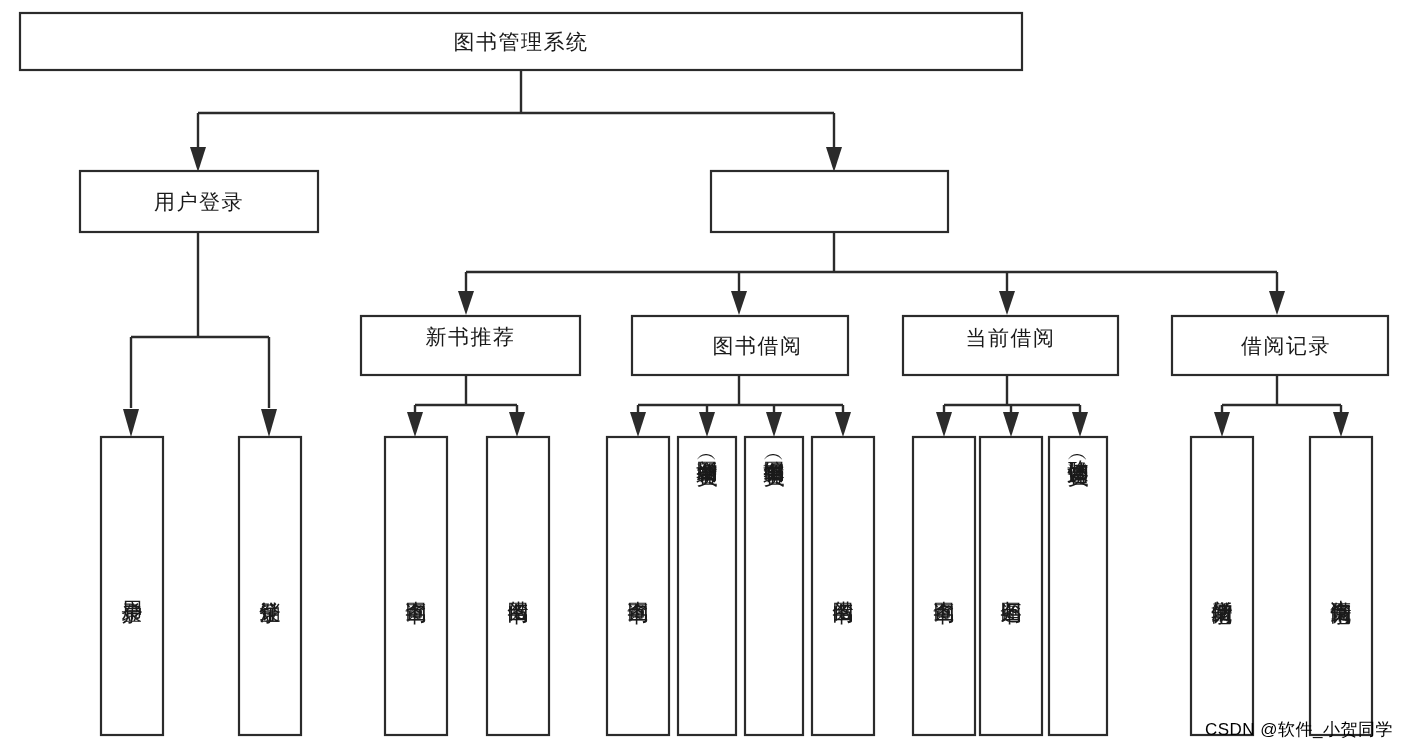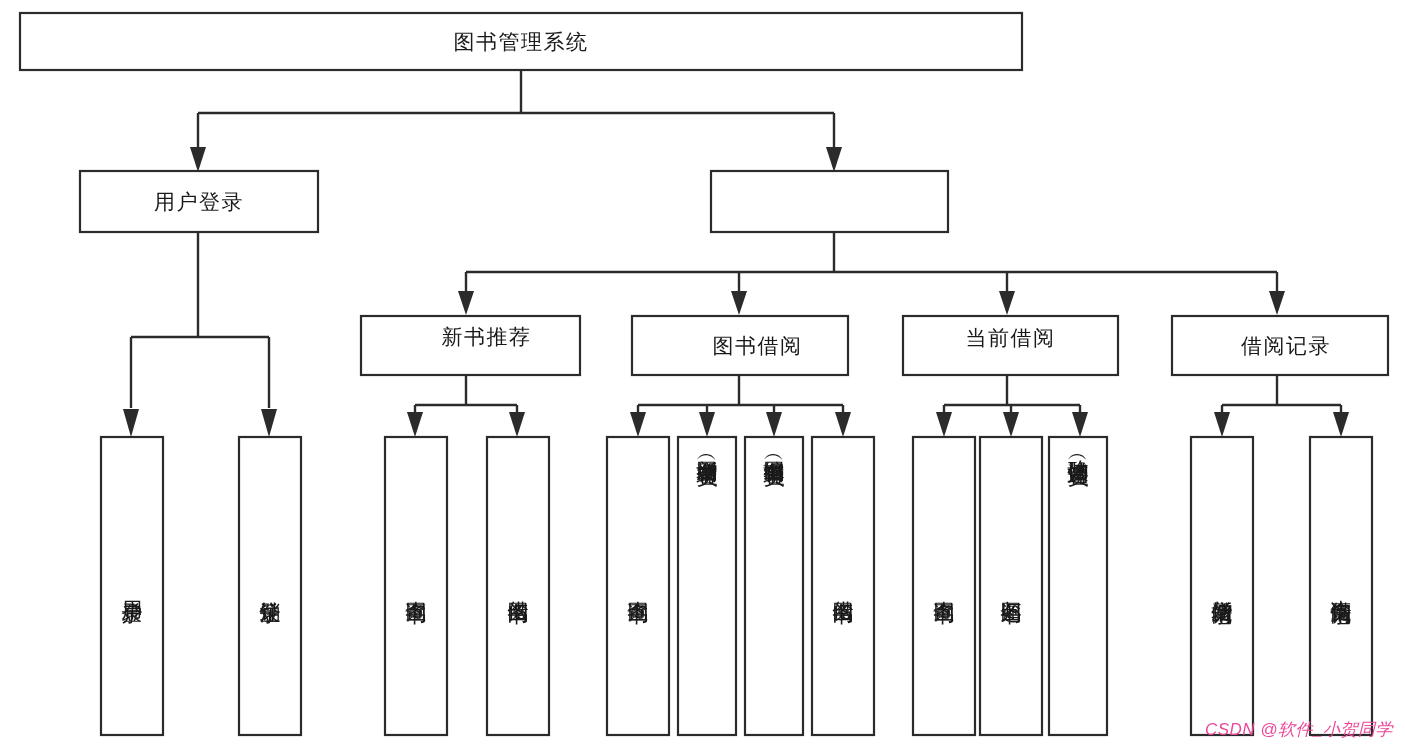--- a/index.html
+++ b/index.html
@@ -73,25 +73,24 @@
     color: #1a1a1a;
     letter-spacing: 1.5px;
     white-space: nowrap;
   }
   #watermark {
     position: absolute;
     right: 12px;
     bottom: 6px;
     font-family: "Liberation Sans", "DejaVu Sans", sans-serif;
     font-size: 17px;
-    color: #ec4899;
+    color: #000000;
     letter-spacing: 0.5px;
     user-select: none;
     white-space: nowrap;
-    font-style: italic;
   }
 </style>
 </head>
 <body>
 
 <div id="diagram-root">
 
   <svg class="flow" viewBox="0 0 1405 747" xmlns="http://www.w3.org/2000/svg">
 
     <g>
@@ -199,21 +198,21 @@
 
   <div class="horiz-text-wrap" style="left:20px; top:13px; width:1002px; height:57px;">
     <span class="horiz-text">图书管理系统</span>
   </div>
 
   <div class="horiz-text-wrap" style="left:80px; top:171px; width:238px; height:61px;">
     <span class="horiz-text">用户登录</span>
   </div>
 
 
-  <div class="horiz-text-wrap" style="left:361px; top:316px; width:219px; height:41px;margin-left:16px;">
+  <div class="horiz-text-wrap" style="left:361px; top:316px; width:219px; height:41px;">
     <span class="horiz-text">新书推荐</span>
   </div>
 
   <div class="horiz-text-wrap" style="left:632px; top:316px; width:251px; height:59px;">
     <span class="horiz-text">图书借阅</span>
   </div>
 
   <div class="horiz-text-wrap" style="left:903px; top:316px; width:215px; height:44px;">
     <span class="horiz-text">当前借阅</span>
   </div>

